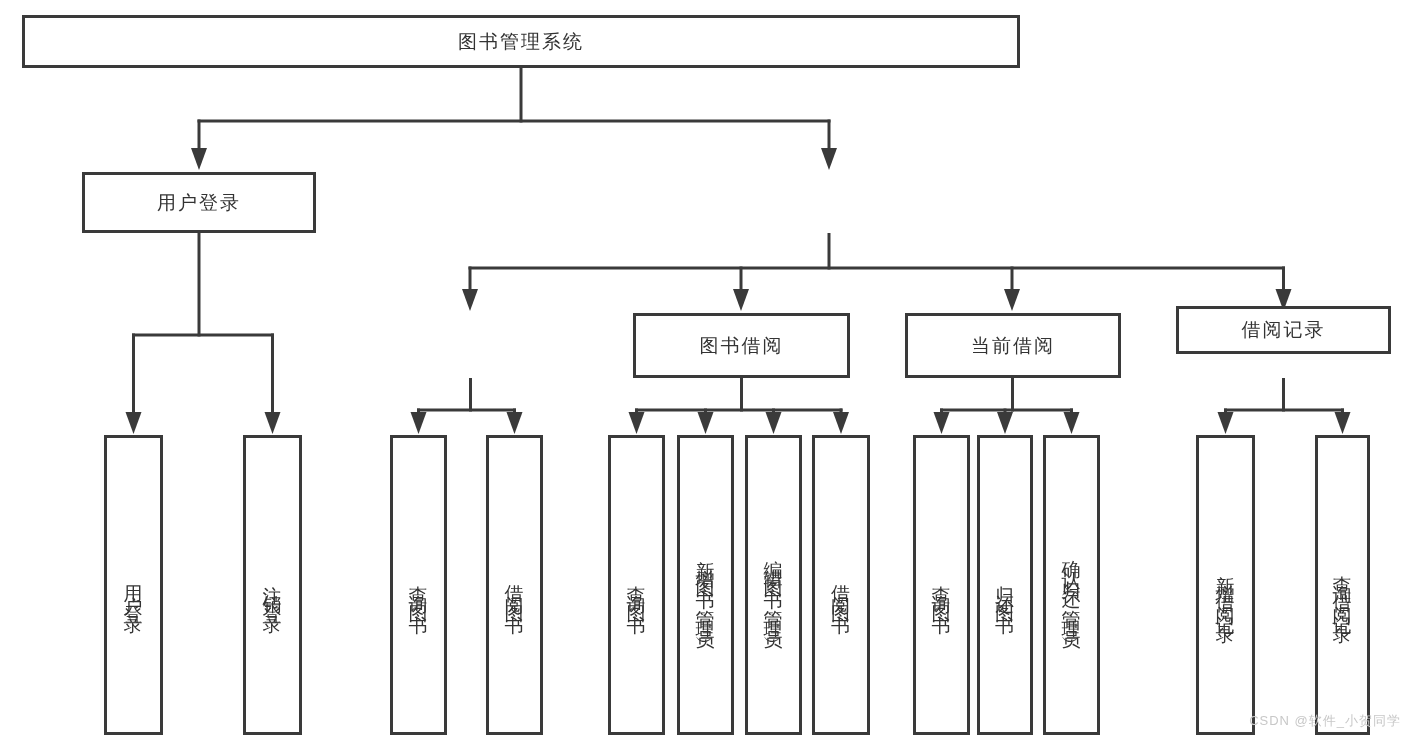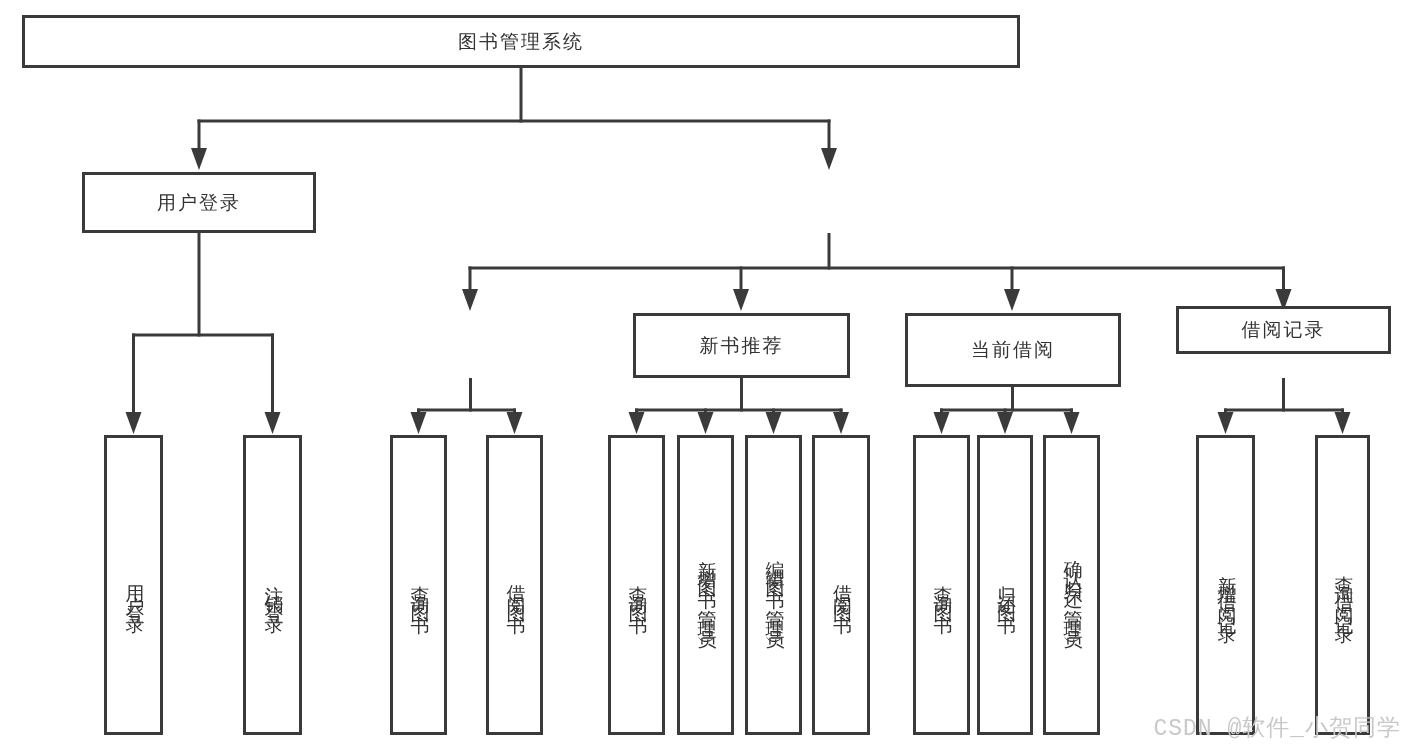--- a/index.html
+++ b/index.html
@@ -2,21 +2,21 @@
 <html><head>
 <meta charset="utf-8">
 <style>
   html, body { margin: 0; padding: 0; background: #ffffff; }
   .canvas {
     position: relative;
     width: 1405px;
     height: 747px;
     background: #ffffff;
     overflow: hidden;
-    font-family: Liberation Mono, monospace;
+    font-family: Liberation Sans, sans-serif;
   }
   .connectors {
     position: absolute;
     left: 0; top: 0;
     width: 1405px; height: 747px;
     z-index: 1;
   }
   .box {
     position: absolute;
     box-sizing: border-box;
@@ -36,21 +36,21 @@
     letter-spacing: 10px;
     line-height: 1;
     margin-bottom: -10px; 
     white-space: nowrap;
   }
   .watermark {
     position: absolute;
     right: 4px;
     top: 712px;
     z-index: 5;
-    font-size: 23px;
+    font-size: 13px;
     letter-spacing: 1px;
     color: #c8c8c8;
     white-space: nowrap;
   }
 </style>
 </head>
 <body>
 
 <div class="canvas">
 
@@ -120,22 +120,22 @@
       <polygon points="1071.5,434 1063.5,412 1079.5,412"></polygon>
       <polygon points="1225.5,434 1217.5,412 1233.5,412"></polygon>
       <polygon points="1342.5,434 1334.5,412 1350.5,412"></polygon>
     </g>
   </svg>
 
   <div class="box h" style="left:22px;top:15px;width:998px;height:53px">图书管理系统</div>
 
   <div class="box h" style="left:82px;top:172px;width:234px;height:61px">用户登录</div>
 
-  <div class="box h" style="left:633px;top:313px;width:217px;height:65px">新书推荐</div>
-  <div class="box h" style="left:905px;top:313px;width:216px;height:74px">当前借阅</div>
+  <div class="box h" style="left:633px;top:313px;width:217px;height:65px">图书借阅</div>
+  <div class="box h" style="left:905px;top:313px;width:216px;height:65px">当前借阅</div>
   <div class="box h" style="left:1176px;top:306px;width:215px;height:48px">借阅记录</div>
 
   <div class="box v" style="left:104px;top:435px;width:59px;height:300px">
     <span class="vtext">用户登录</span>
   </div>
   <div class="box v" style="left:243px;top:435px;width:59px;height:300px">
     <span class="vtext">注销登录</span>
   </div>
 
   <div class="box v" style="left:390px;top:435px;width:57px;height:300px">

